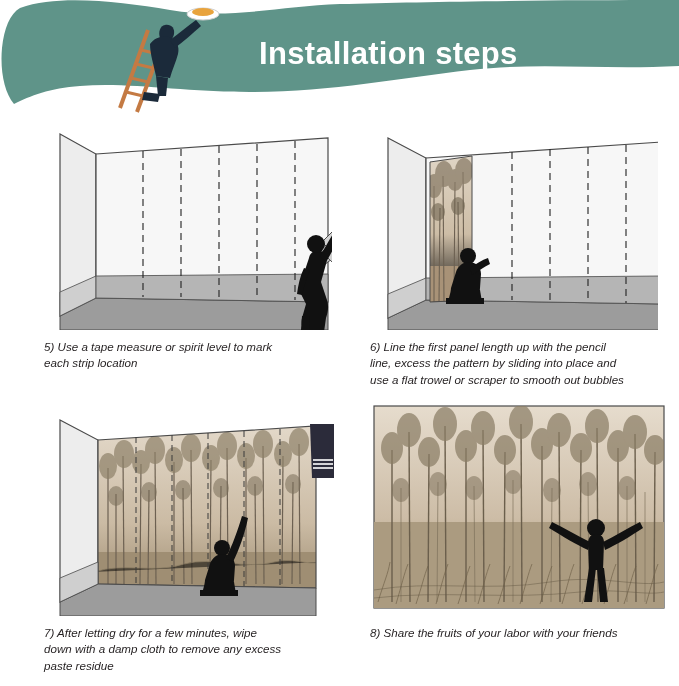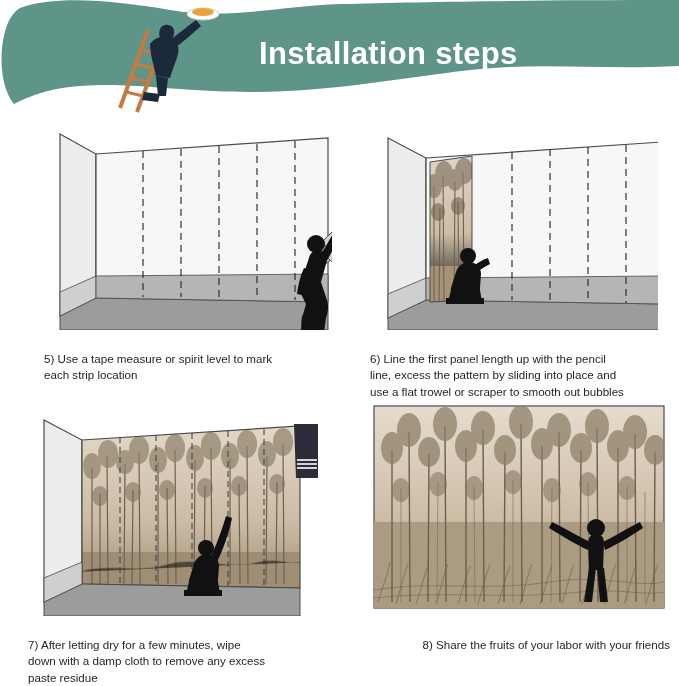--- a/index.html
+++ b/index.html
@@ -43,29 +43,30 @@
   }
   .scene {
     position: relative;
     overflow: hidden;
     background: #ffffff;
   }
   .caption {
     font-size: 11.6px;
     line-height: 1.42;
     color: #231f20;
-    margin-top: 21px;
+    margin-top: 9px;
     white-space: pre-line;
+    font-style: italic;
   }
 
   
   #panel-5 { left: 44px;  top: 116px; width: 288px; }
   #panel-6 { left: 370px; top: 116px; width: 300px; }
-  #panel-7 { left: 28px;  top: 402px; width: 300px; }
-  #panel-8 { left: 370px; top: 402px; width: 300px; text-align: right; }
+  #panel-7 { left: 44px;  top: 402px; width: 300px; }
+  #panel-8 { left: 370px; top: 402px; width: 300px; }
 
   .scene-5, .scene-6 { width: 288px; height: 214px; }
   .scene-7 { width: 290px; height: 214px; }
   .scene-8 { width: 298px; height: 214px; }
 
   svg { display: block; }
 </style>
 </head>
 <body>
 

